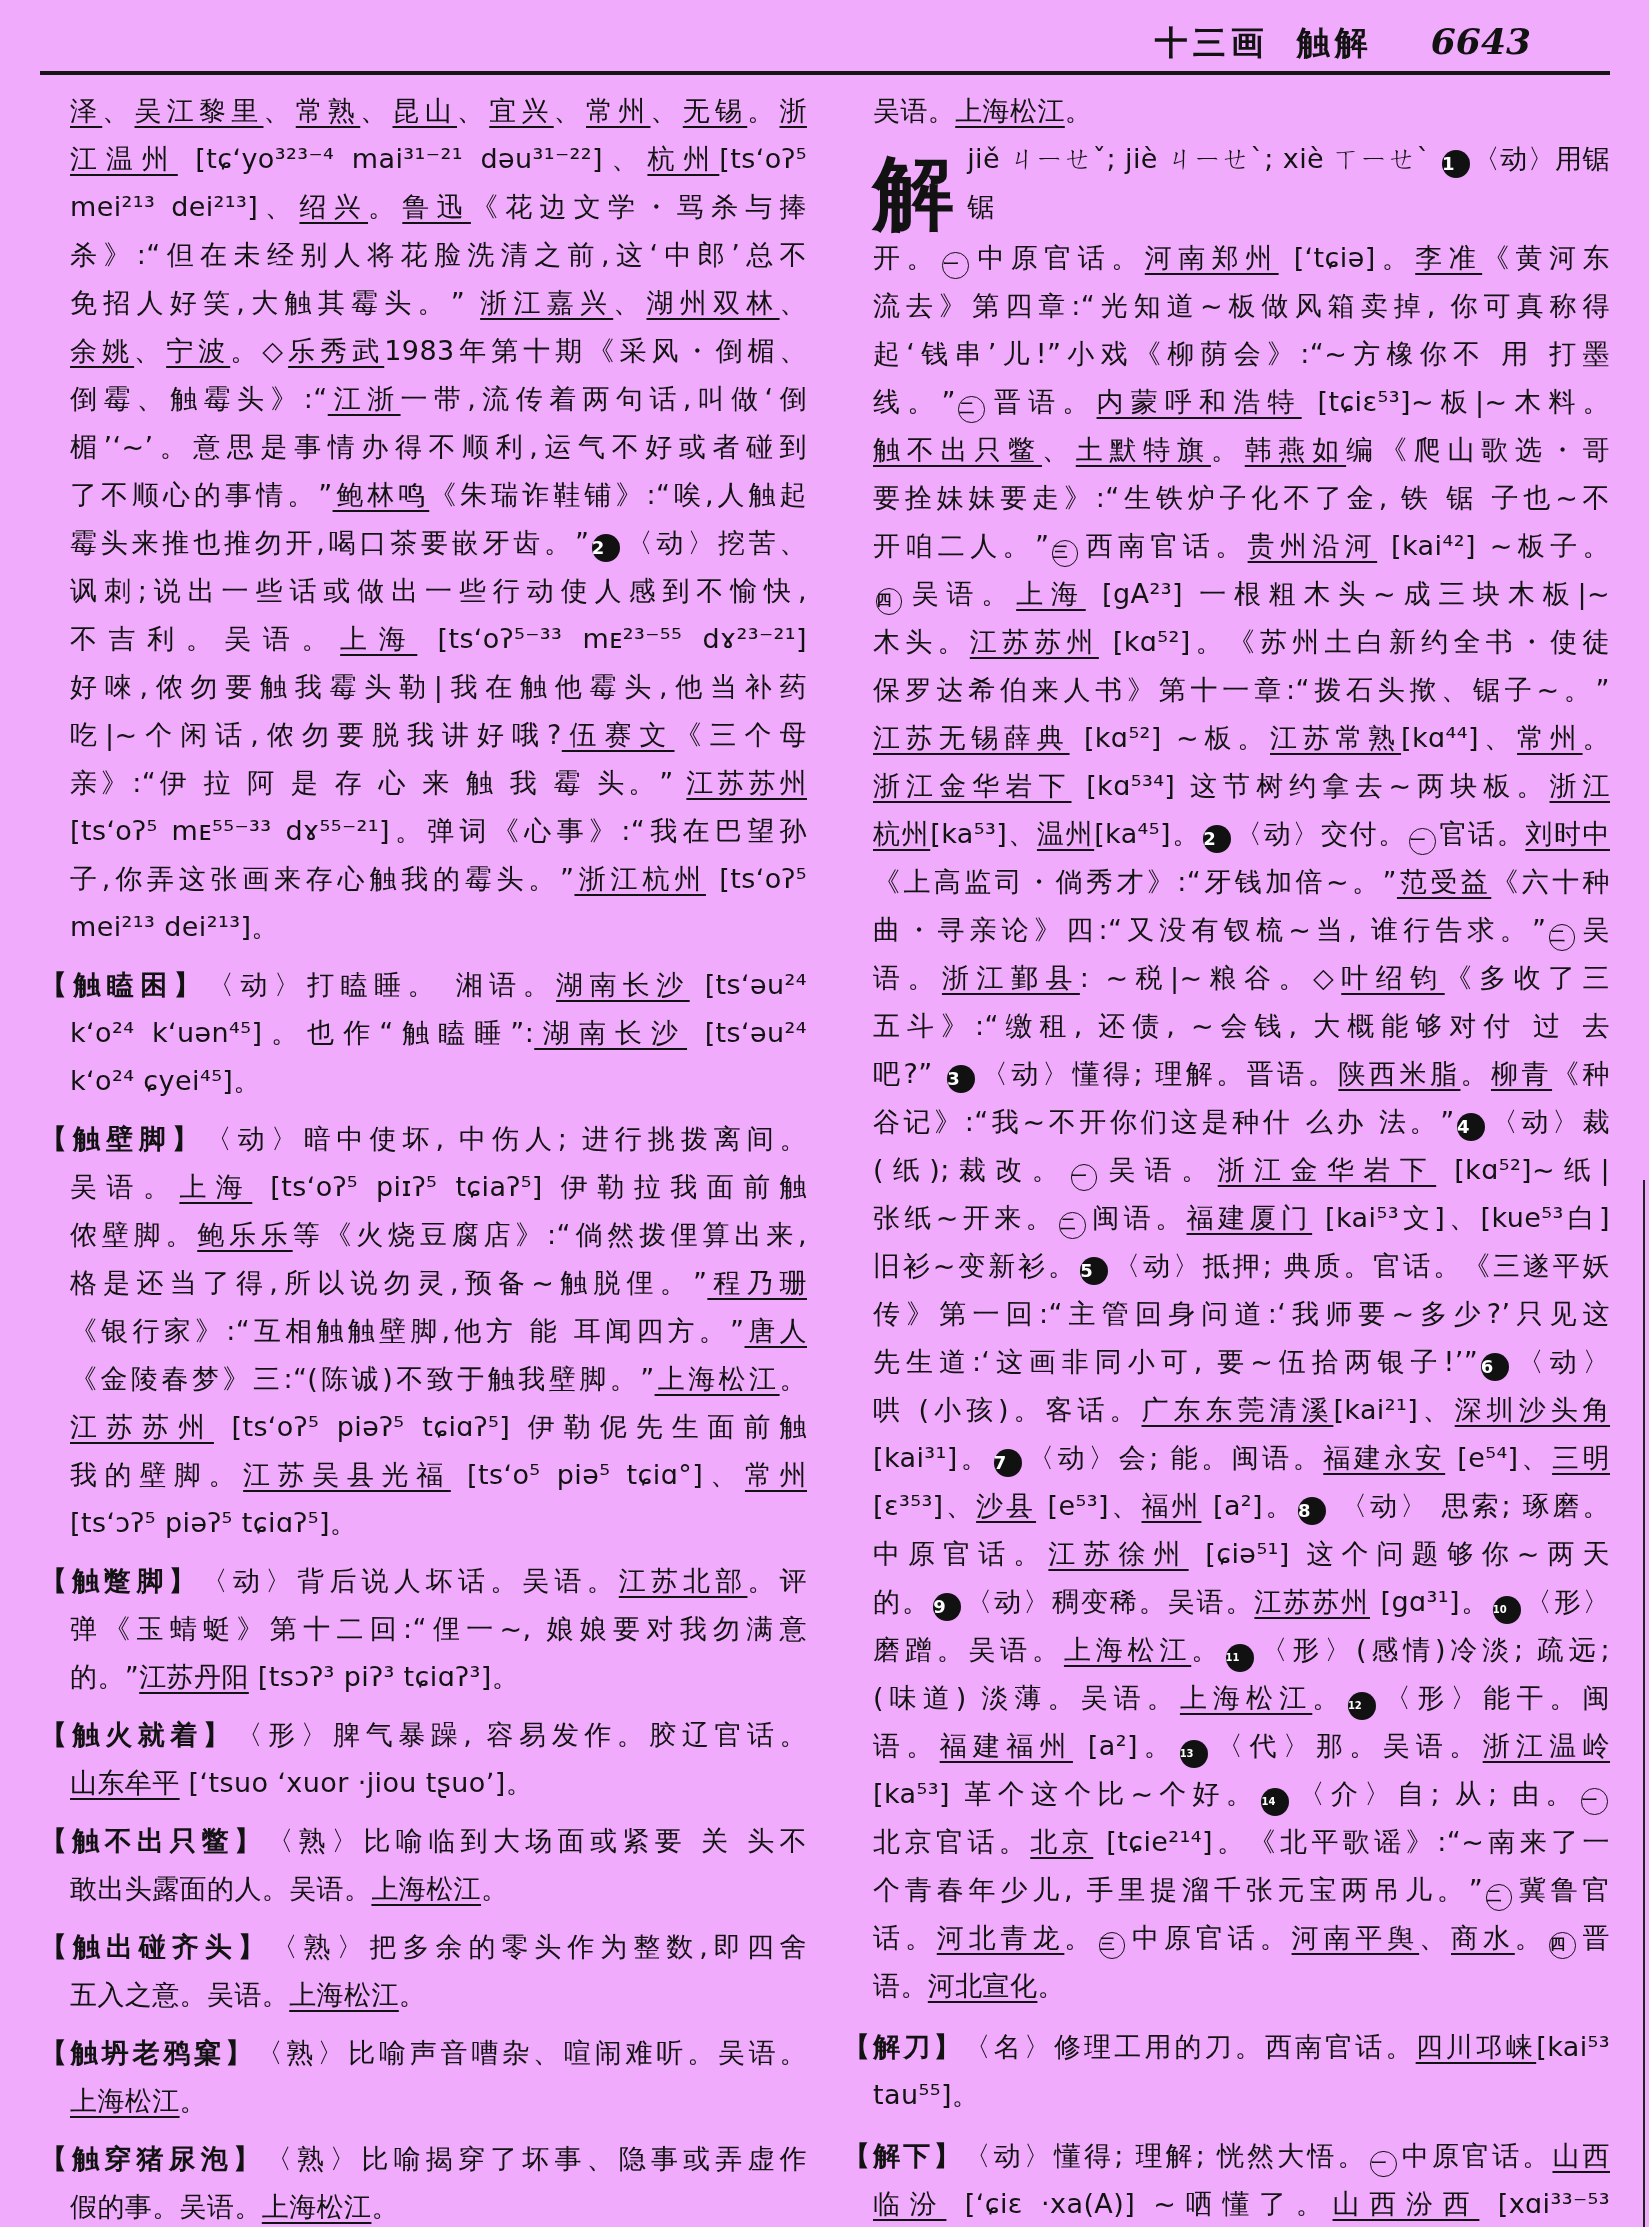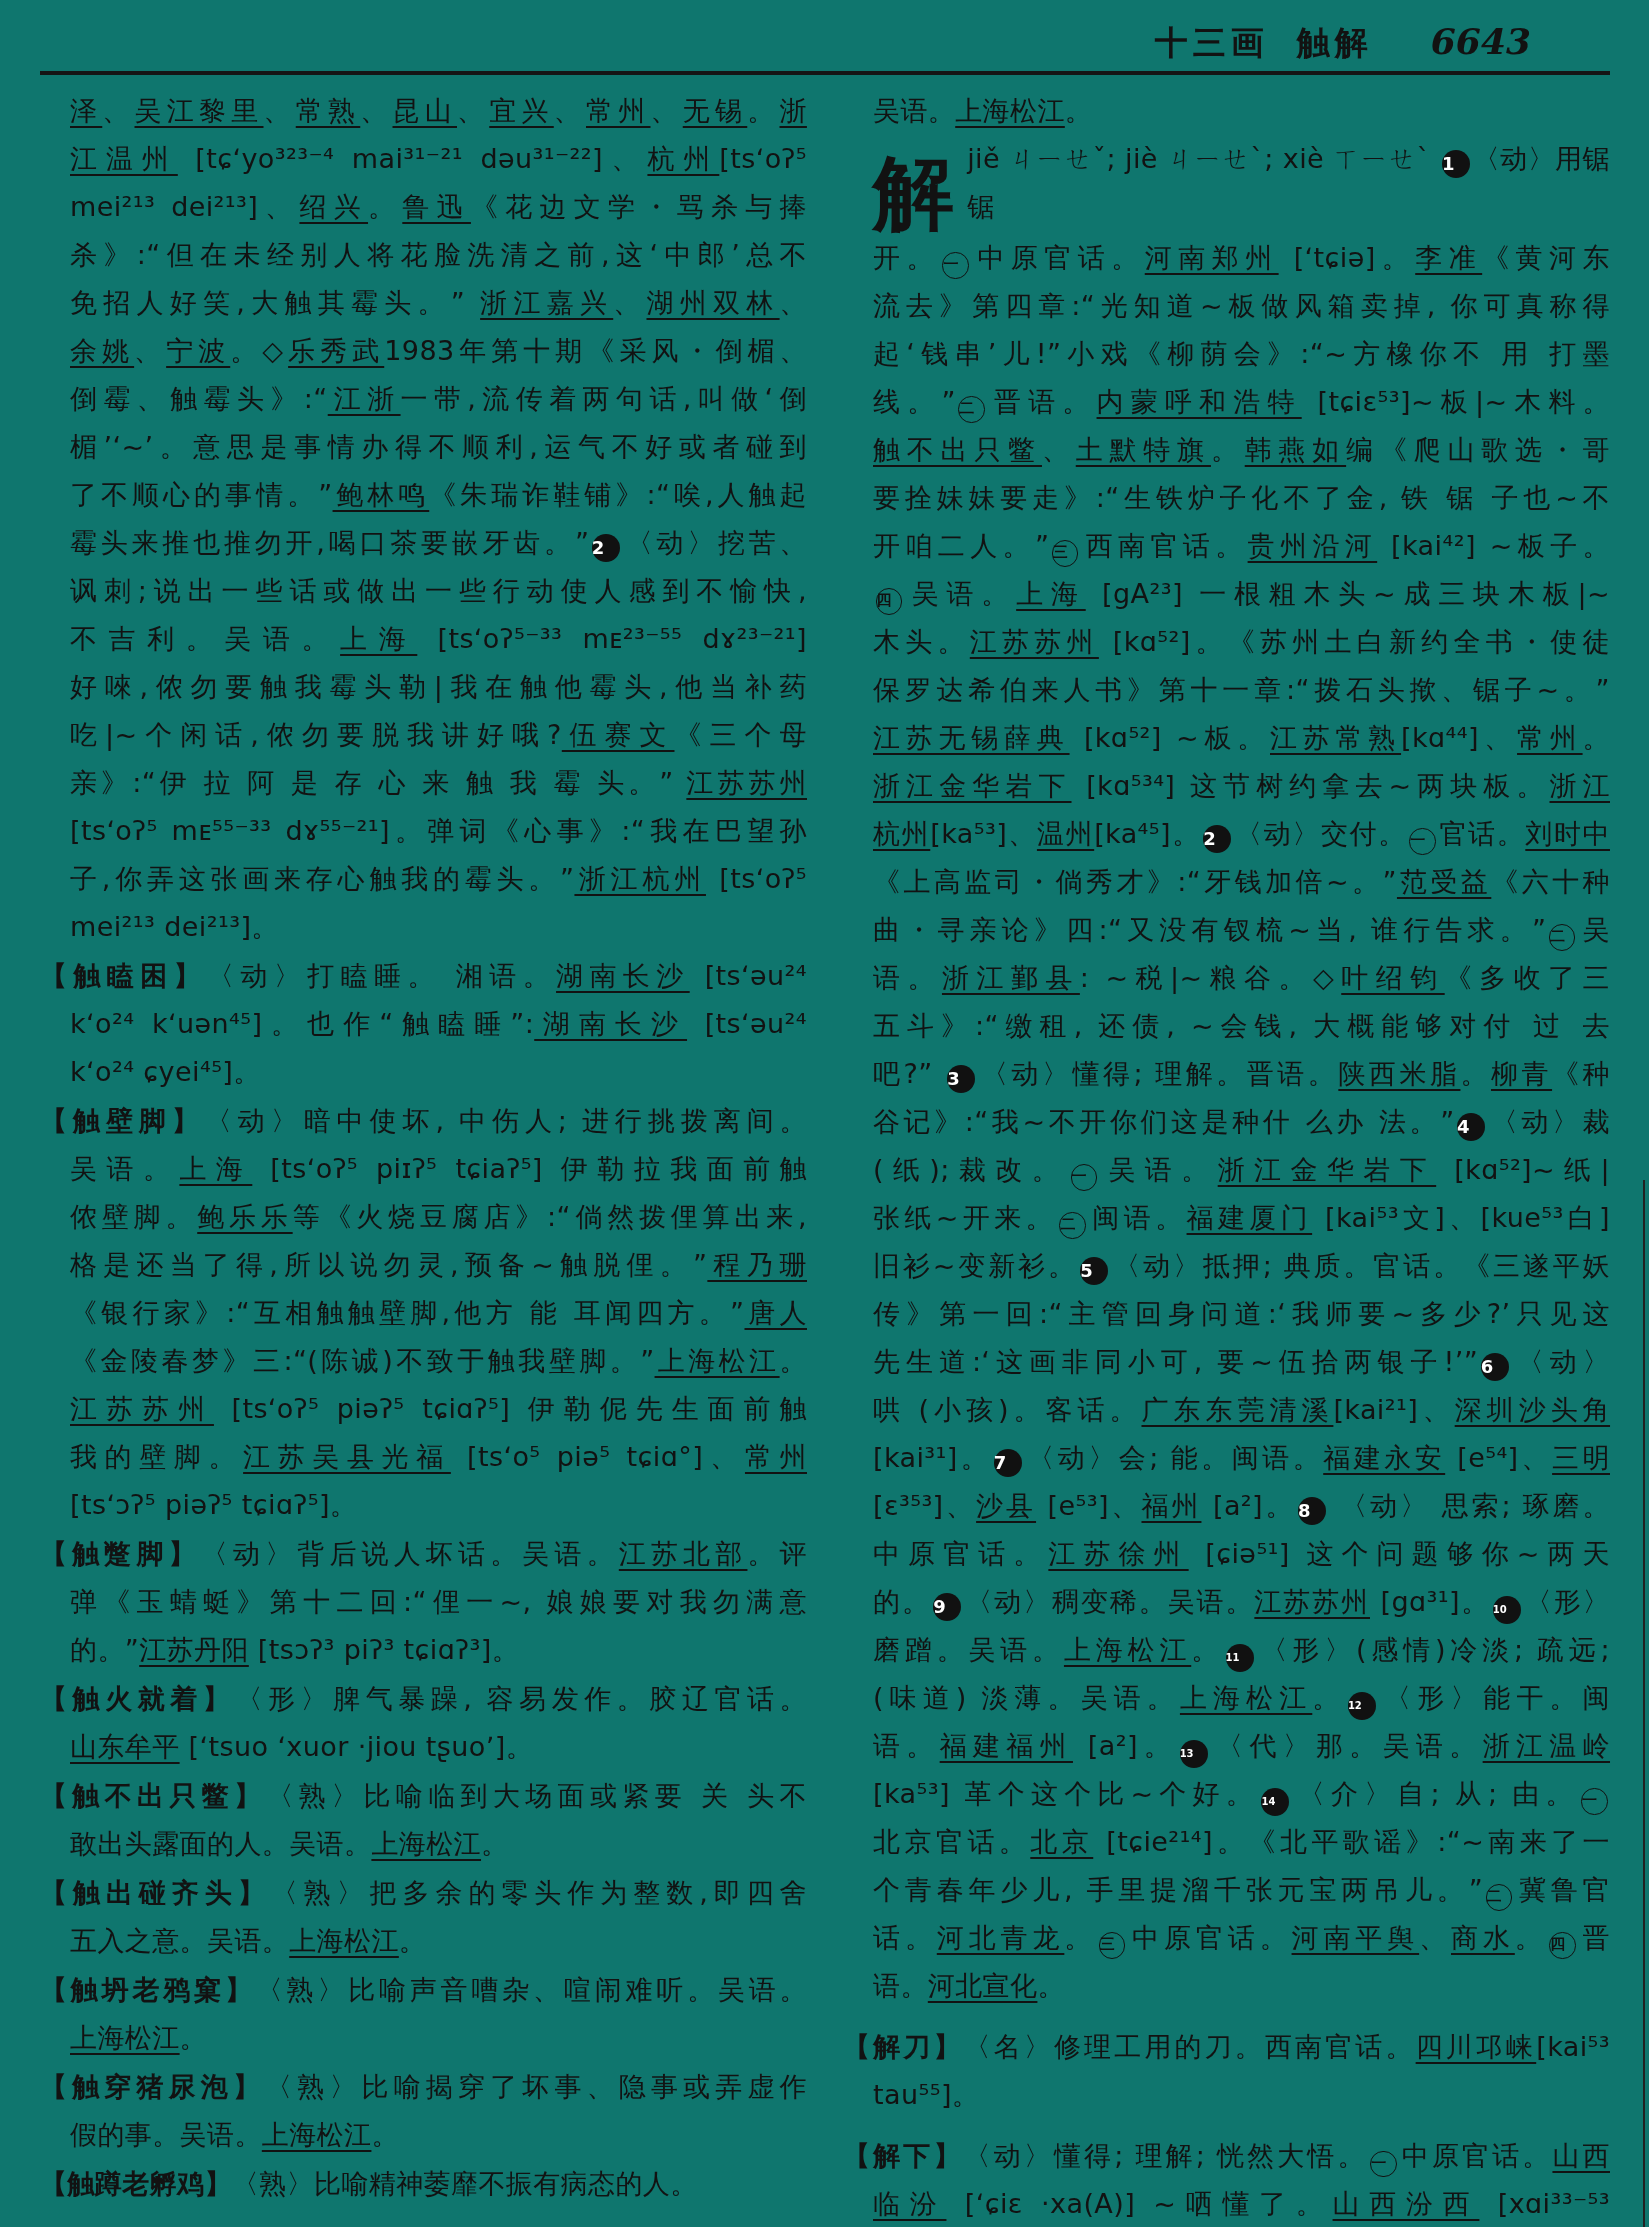--- a/index.html
+++ b/index.html
@@ -1,19 +1,19 @@
 <!DOCTYPE html>
 <html style="font-size:13.2px"><head>
 <meta charset="utf-8">
 <style>
   html,body{margin:0;padding:0;background:#e8e8e4;}
   .page{
     position:relative;
     width:1650px;height:2227px;
-    background:#0f766e;
+    background:#f0abfc;
     color:#121212;
     font-family:"DejaVu Sans",sans-serif;
     overflow:hidden;
     box-sizing:border-box;
     padding:20px 40px 0 40px;
   }
   header.pagehead{
     display:flex;
     justify-content:flex-end;
     align-items:baseline;
@@ -38,21 +38,21 @@
   .line{
     font-size:27px;
     line-height:48px;
     text-align:justify;
     text-align-last:justify;
     white-space:normal;
     letter-spacing:0.4px;
   }
   .line.last{text-align-last:left;}
   .entry .line.hang{text-indent:-30px;}
-  .block.entry{margin-top:1px;}
+  .block.entry{margin-top:10px;}
   .block.spaced{margin-top:13.2px;}
   .hw{font-weight:bold;}
   .pn{text-decoration:underline;text-underline-offset:5.8px;text-decoration-thickness:1.6px;}
   .cnum{
     display:inline-block;
     background:#111;color:#fff;
     border-radius:50%;
     width:28px;height:28px;line-height:28px;
     text-align:center;font-size:18px;font-weight:bold;
     vertical-align:-2.5px;margin:0 2.5px;

